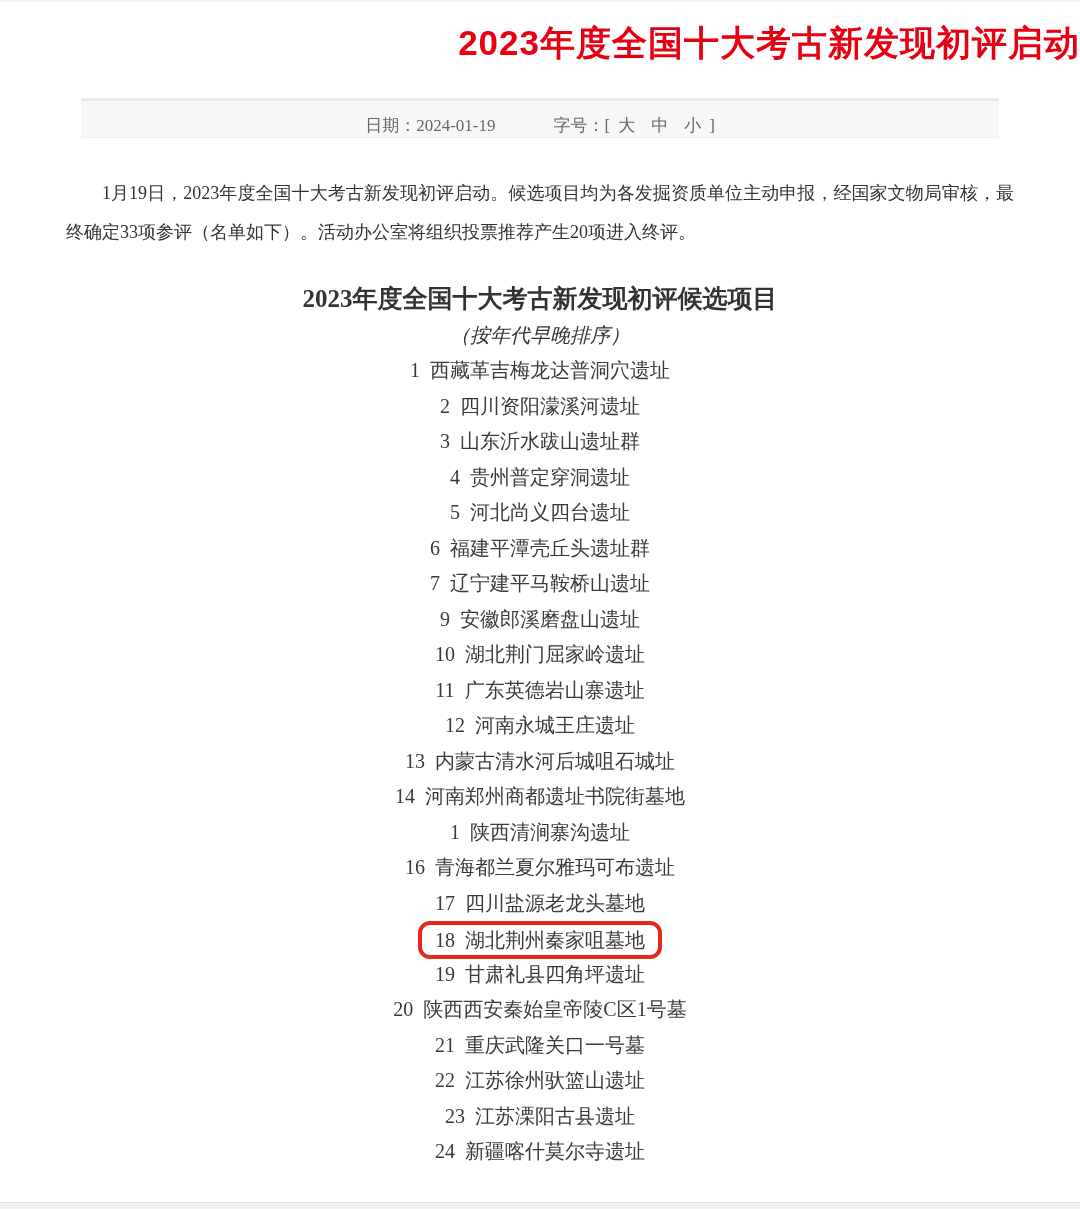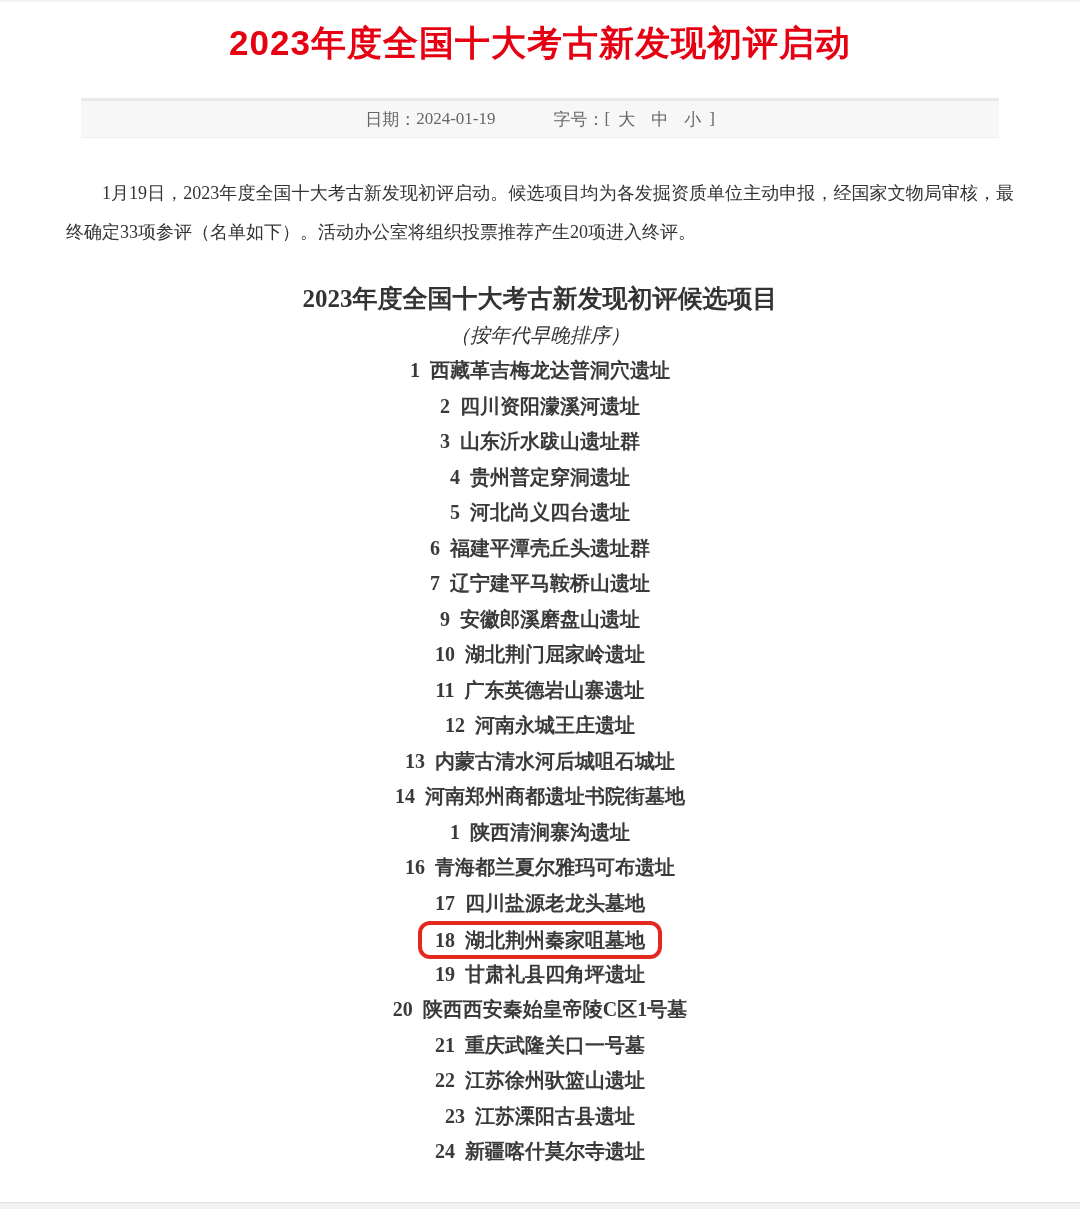--- a/index.html
+++ b/index.html
@@ -6,31 +6,31 @@
   html, body { margin: 0; padding: 0; }
   body {
     width: 1080px; height: 1209px;
     position: relative; overflow: hidden;
     background: #ffffff;
     font-family: "Liberation Serif", "DejaVu Serif", serif;
     color: #333;
   }
   .top-strip { height: 2px; background: #f2f2f2; }
   .page-title {
-    margin: 18px 0 5px; text-align: center;
+    margin: 18px 0 5px; text-align: right;
     font-family: "Liberation Sans", "DejaVu Sans", sans-serif;
     font-weight: 700; font-size: 35px; line-height: 46px;
     color: #e60012; letter-spacing: 1px;
   }
   .meta-bar {
     width: 918px; height: 40px; margin: 32px auto 0;
     background: #f7f7f7;
     border-top: 3px solid #e9e9e9;
     border-bottom: 1px solid #efefef;
-    display: flex; align-items: center; justify-content: center;
+    display: flex; align-items: flex-end; justify-content: center;
     font-size: 17px; color: #666;
   }
   .meta-group { display: flex; align-items: center; white-space: pre; }
   .meta-gap { width: 58px; }
   .size-link { margin: 0 8px; color: #666; text-decoration: none; cursor: pointer; }
   .bracket { color: #666; }
   .intro {
     width: 948px; margin: 36px auto 0;
     font-size: 18px; line-height: 39px;
     color: #333; text-indent: 2em; text-align: justify;
@@ -38,21 +38,21 @@
   .list-title {
     margin: 30px 0 4px; text-align: center;
     font-size: 25px; line-height: 33px; font-weight: 700; color: #333;
   }
   .list-subtitle {
     margin: 6px 16px 0; text-align: center;
     font-size: 20px; line-height: 28px; color: #333; font-style: italic;
   }
   .candidates {
     list-style: none; margin: 4px 0 0; padding: 0;
-    text-align: center; font-size: 20px; color: #3a3a3a; font-weight: bold;
+    text-align: center; font-size: 20px; color: #3a3a3a;
   }
   .candidates li { height: 35.5px; line-height: 35.5px; }
   .num { margin-right: 10px; }
   .inner { display: inline-block; }
   .inner.boxed {
     line-height: 30px; height: 38px; padding: 0 13px;
     border: 4px solid #e5281e; border-radius: 12px;
     margin: -2px 8px; vertical-align: middle;
     display: inline-flex; align-items: center;
   }

